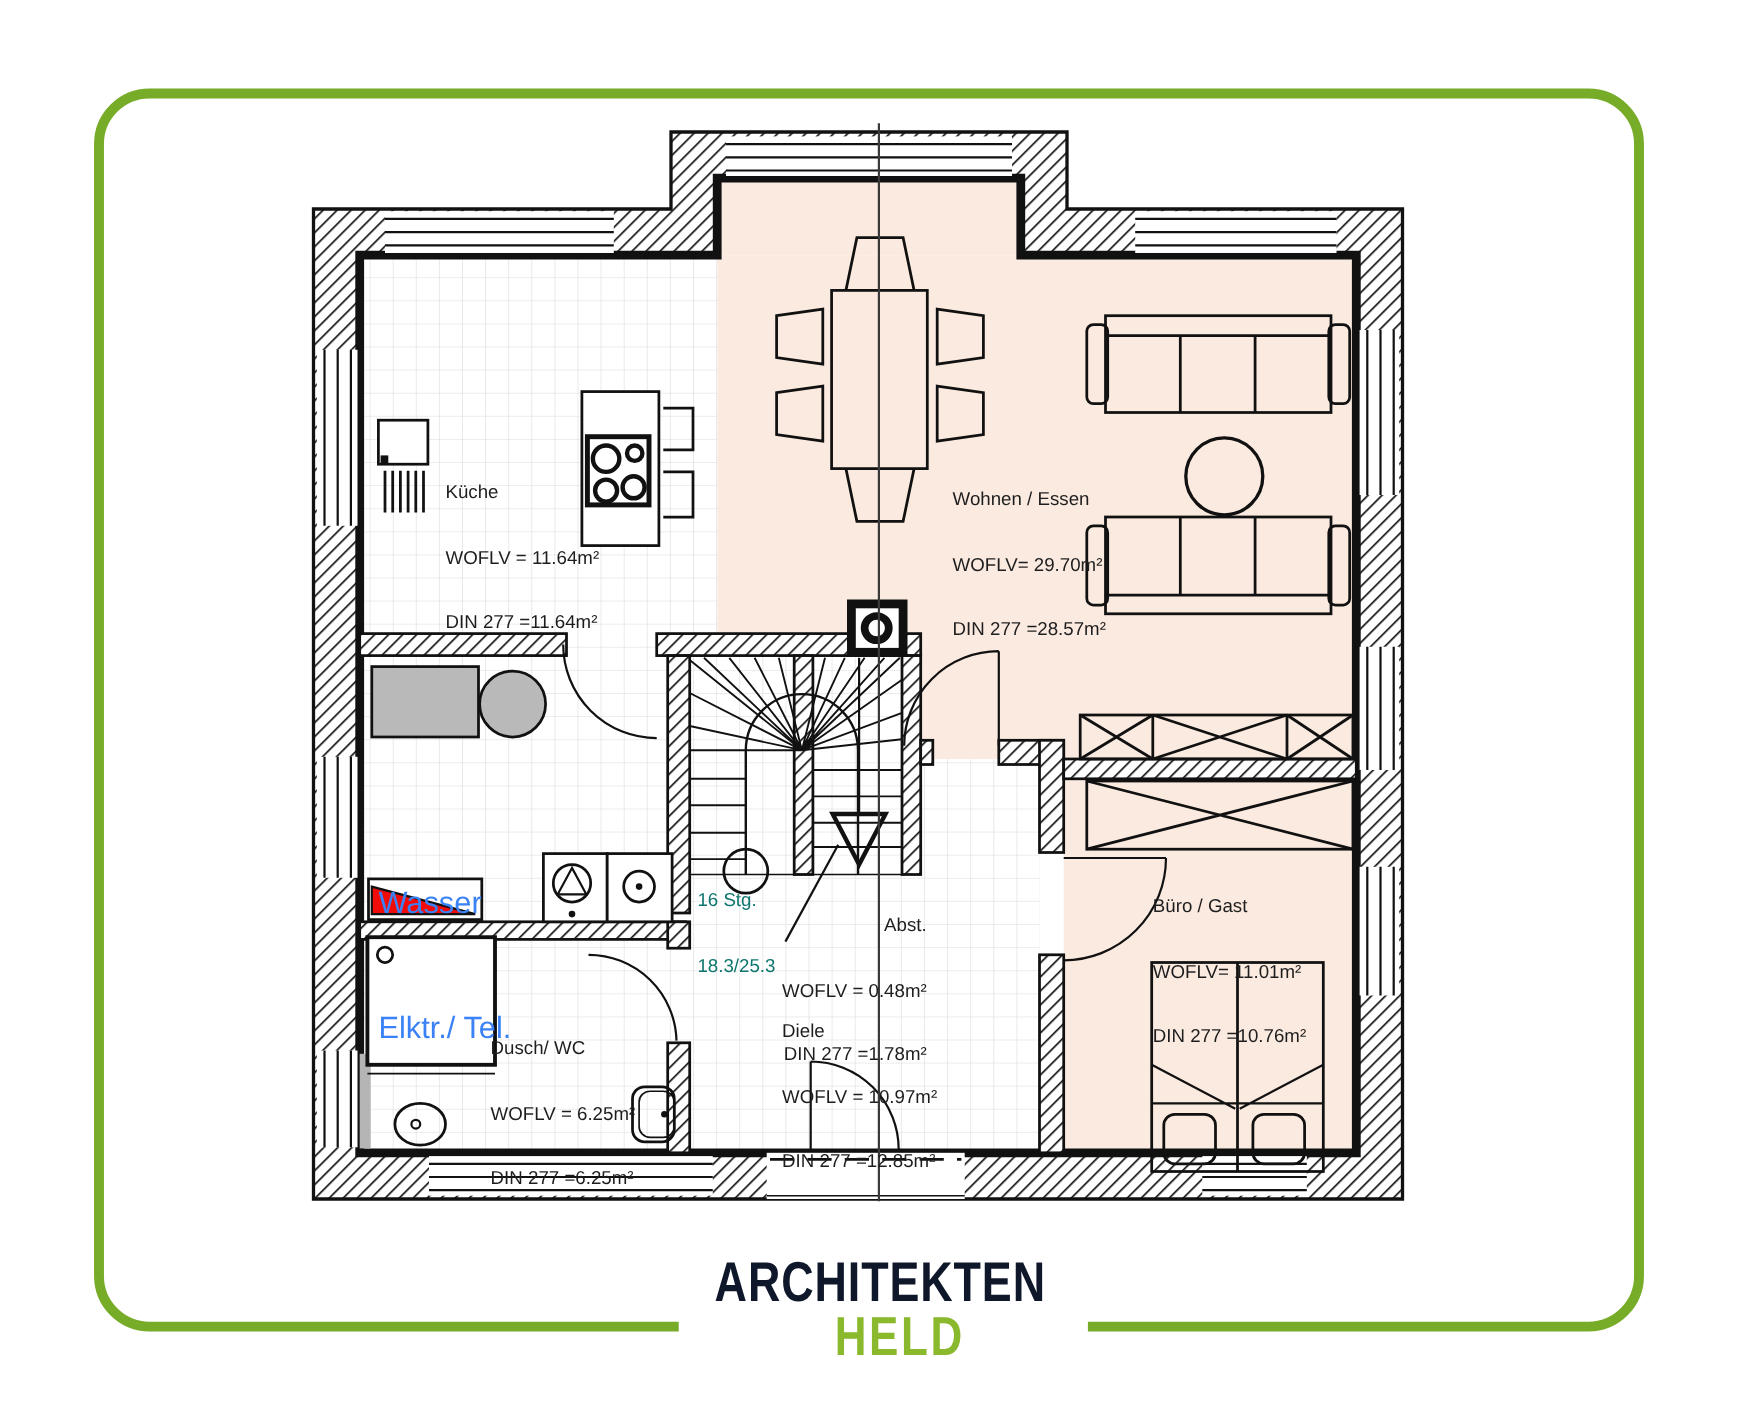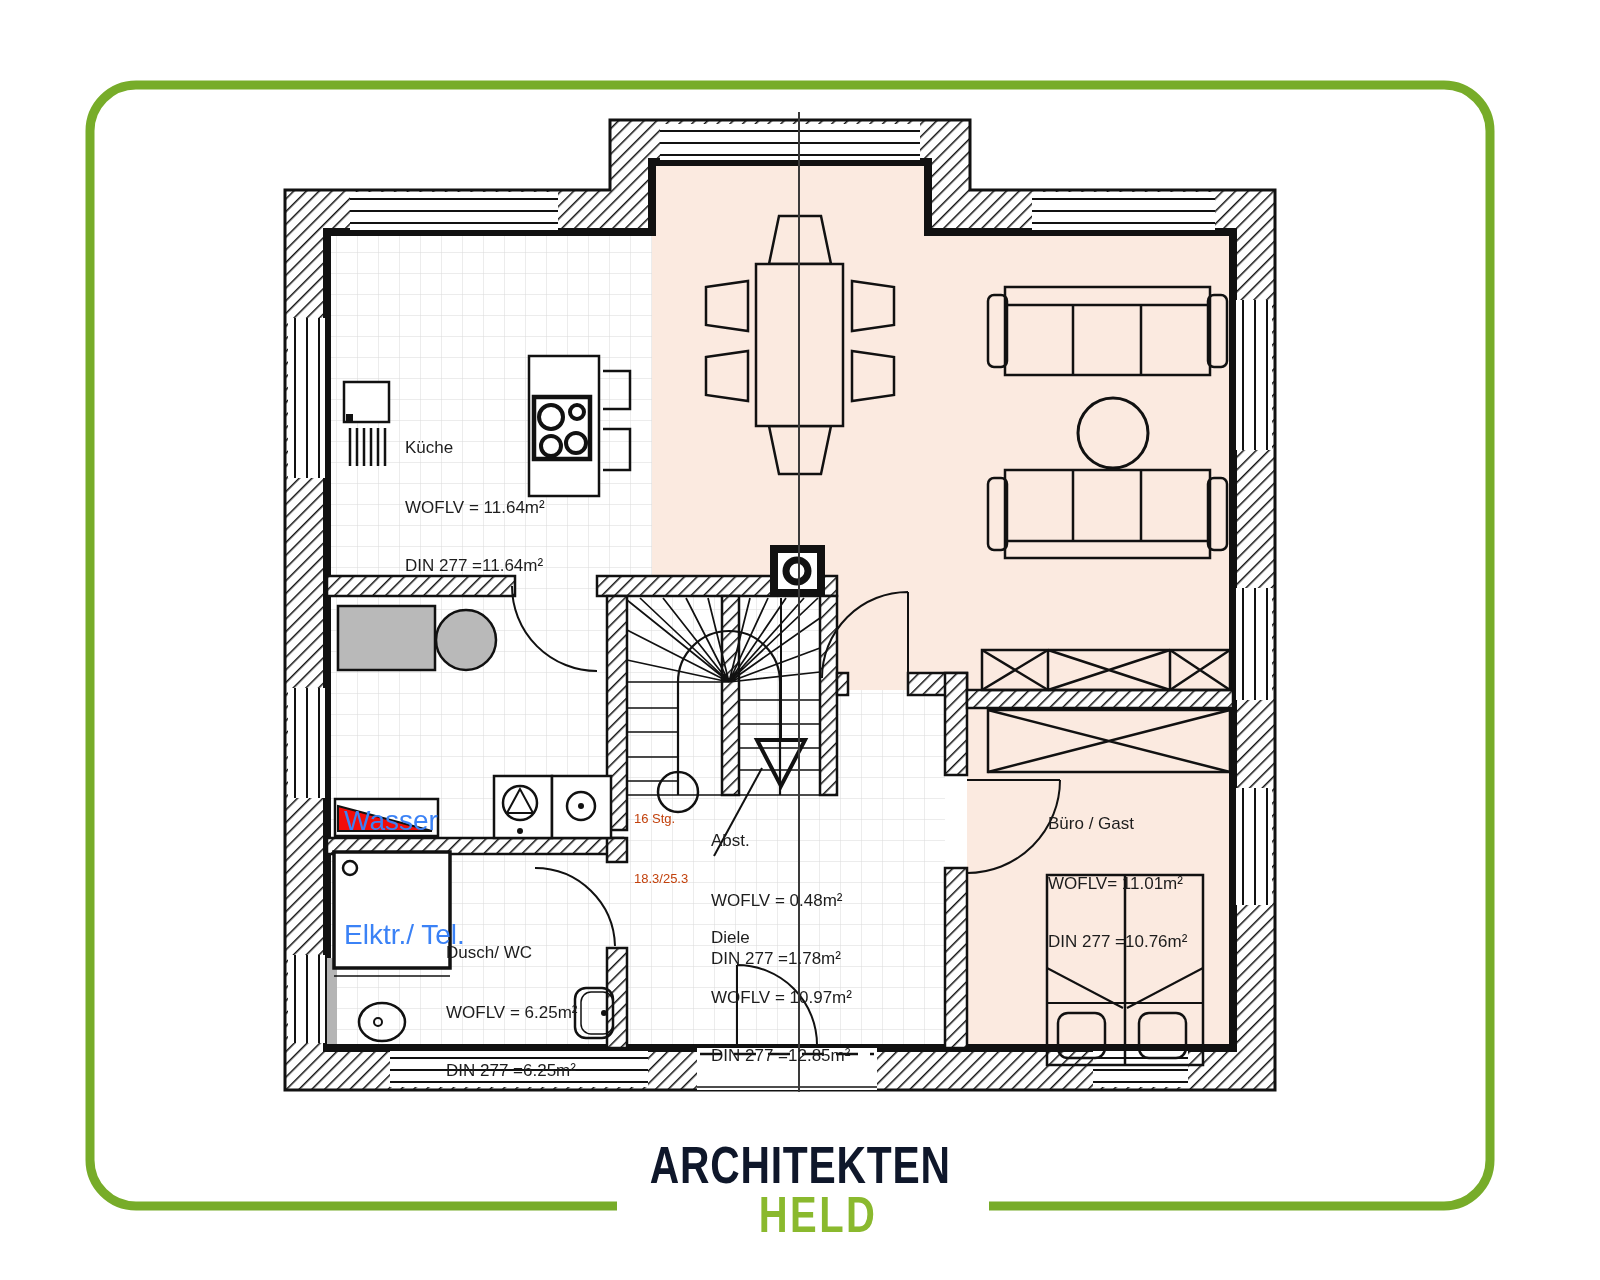--- a/index.html
+++ b/index.html
@@ -1,21 +1,21 @@
 <!DOCTYPE html>
 <html><head>
 <meta charset="utf-8">
 <style>
   html,body{margin:0;padding:0;background:#ffffff;}
   .canvas{position:relative;width:1600px;height:1280px;background:#ffffff;overflow:hidden;
           font-family:"Liberation Sans",sans-serif;}
   .plan-svg{position:absolute;left:0;top:0;}
   .rlabel{position:absolute;font-size:17px;line-height:19.5px;color:#1d1d1d;white-space:pre;}
   .rlabel .rname{margin-bottom:1px;}
-  .slabel{position:absolute;font-size:13px;line-height:20px;color:#c2410c;white-space:pre;}
+  .slabel{position:absolute;font-size:17px;line-height:20px;color:#0f766e;white-space:pre;}
   .ulabel{position:absolute;font-size:28px;line-height:38px;color:#3b82f6;white-space:pre;}
   .logo-line{position:absolute;left:0;right:0;text-align:center;font-weight:bold;}
   .logo-line .inner{display:inline-block;transform:scaleX(0.8);transform-origin:center;}
   .logo-arch{top:1136px;font-size:51px;color:#0f172a;letter-spacing:1px;}
   .logo-held{top:1186px;font-size:50px;color:#8ab92e;letter-spacing:3px;padding-left:36px;}
 </style>
 </head>
 <body>
 
 <div class="canvas">
@@ -251,21 +251,26 @@
   </g>
 
   <line x1="799" y1="112" x2="799" y2="1092" stroke="#3a3a3a" stroke-width="2"></line>
 </svg>
 
 <div class="rlabel" style="left:405px;top:399px;">
   <div class="rname">Küche</div>
   <div>WOFLV = 11.64m²</div>
   <div>DIN 277 =11.64m²</div>
 </div>
-<div class="rlabel" style="left:711px;top:792px;">
+<div class="rlabel" style="left:866px;top:405px;">
+  <div class="rname">Wohnen / Essen</div>
+  <div>WOFLV= 29.70m²</div>
+  <div>DIN 277 =28.57m²</div>
+</div>
+<div class="rlabel" style="left:711px;top:792px;text-align:right;">
   <div class="rname">Abst.</div>
   <div>WOFLV = 0.48m²</div>
   <div>DIN 277 =1.78m²</div>
 </div>
 <div class="rlabel" style="left:1048px;top:775px;">
   <div class="rname">Büro / Gast</div>
   <div>WOFLV= 11.01m²</div>
   <div>DIN 277 =10.76m²</div>
 </div>
 <div class="rlabel" style="left:711px;top:889px;">

